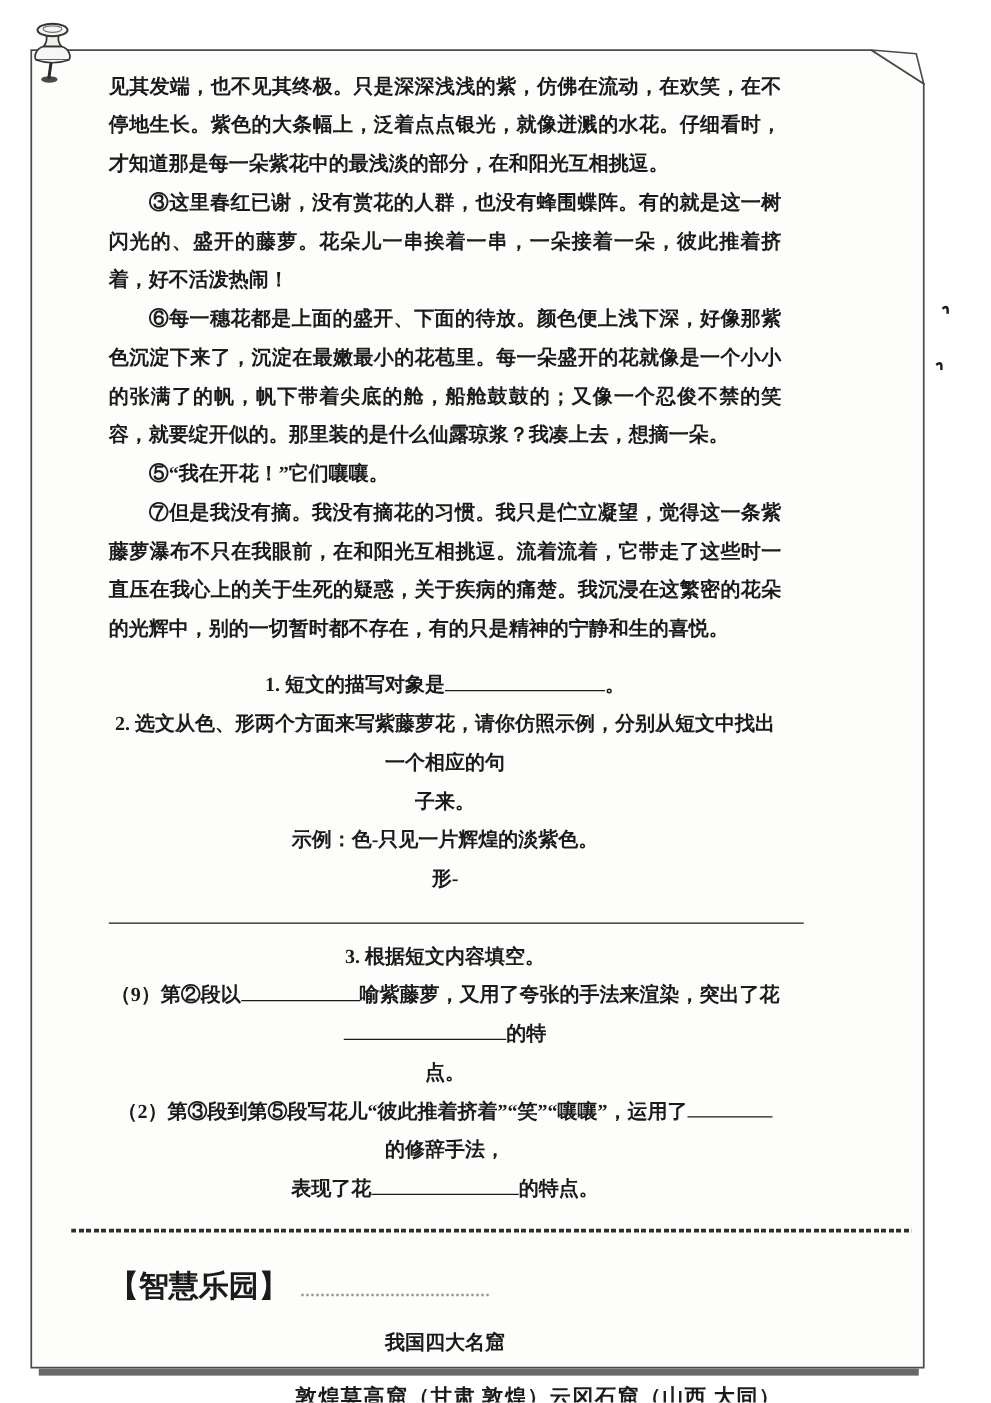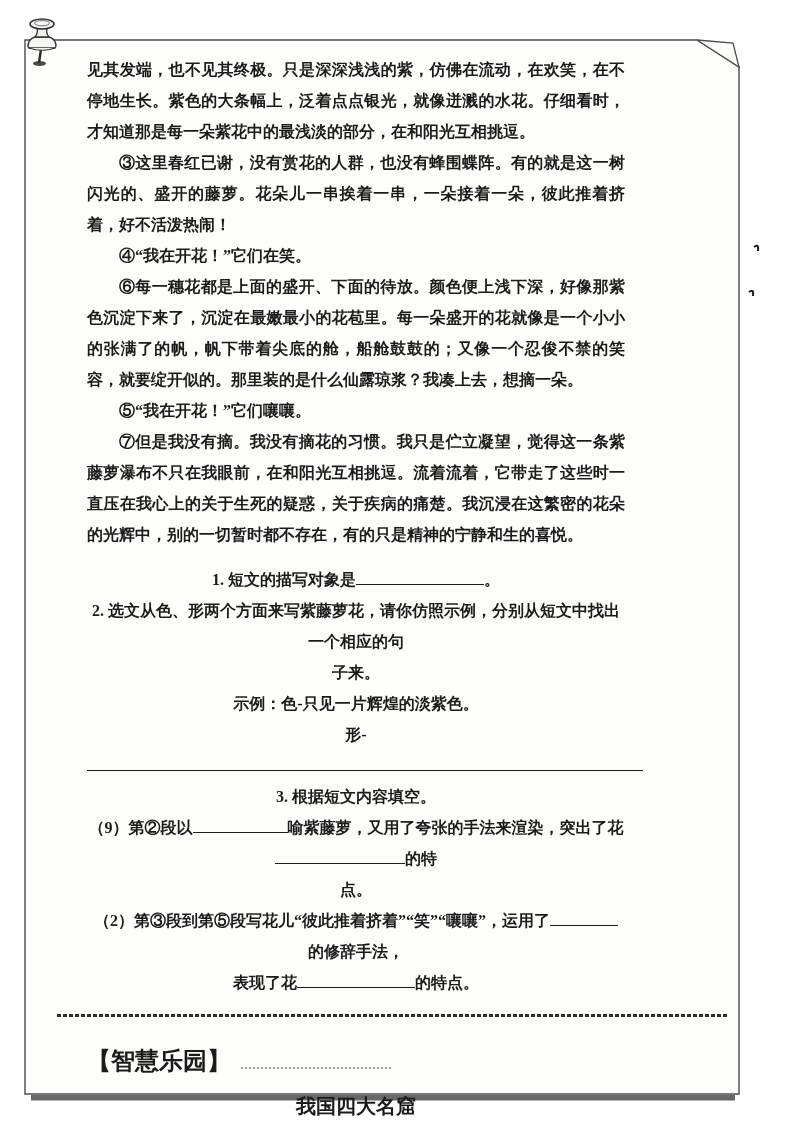--- a/index.html
+++ b/index.html
@@ -32,21 +32,21 @@
   .divider{
     margin-top:16px;height:3px;width:672px;margin-left:-30px;
     background:repeating-linear-gradient(90deg,#2e2e2e 0 4px,rgba(0,0,0,0) 4px 6px);
   }
   .wisdom{margin-top:27px;}
   .wisdom-head{font-size:24px;font-weight:700;line-height:34px;}
   .dots{
     display:inline-block;width:150px;border-bottom:2px dotted #9a9a9a;
     margin-left:10px;height:10px;
   }
-  .w-title{text-align:center;font-weight:700;font-size:20px;margin-top:13px;line-height:30px;}
+  .w-title{text-align:center;font-weight:700;font-size:16px;margin-top:13px;line-height:30px;}
   .w-line{text-align:right;font-weight:600;font-size:17px;margin-top:13px;line-height:30px;letter-spacing:1px;}
 </style>
 </head>
 <body>
 
 <svg class="outline-svg" viewBox="0 0 793 1122">
   <polygon points="25,40 697,40 739,67 739,1094 25,1094" fill="#fdfdfb" stroke="#4c4c4c" stroke-width="1.4"></polygon>
   <polygon points="697,40 733,43 739,67" fill="#fdfdfb" stroke="#4c4c4c" stroke-width="1.3"></polygon>
   <rect x="31" y="1095" width="704" height="5.5" fill="#474747" opacity="0.82"></rect>
   <path d="M754,247 q5,-4 4,4" stroke="#1b1b1b" stroke-width="2" fill="none"></path>
@@ -61,21 +61,20 @@
   <path d="M15,11 C16,15 15.5,17 13,20 L27,20 C24.5,17 24,15 25,11 Z" fill="#efefec" stroke="#333" stroke-width="1.4"></path>
   <ellipse cx="20" cy="7" rx="12" ry="5" fill="#f6f6f4" stroke="#333" stroke-width="1.6"></ellipse>
   <ellipse cx="20" cy="6.2" rx="7.5" ry="2.6" fill="none" stroke="#777" stroke-width="1"></ellipse>
 </svg>
 
 <div class="content">
 
   <div class="passage">
     <p>见其发端，也不见其终极。只是深深浅浅的紫，仿佛在流动，在欢笑，在不停地生长。紫色的大条幅上，泛着点点银光，就像迸溅的水花。仔细看时，才知道那是每一朵紫花中的最浅淡的部分，在和阳光互相挑逗。</p>
     <p class="indent">③这里春红已谢，没有赏花的人群，也没有蜂围蝶阵。有的就是这一树闪光的、盛开的藤萝。花朵儿一串挨着一串，一朵接着一朵，彼此推着挤着，好不活泼热闹！</p>
-    <p class="indent">④“我在开花！”它们在笑。</p>
     <p class="indent">⑥每一穗花都是上面的盛开、下面的待放。颜色便上浅下深，好像那紫色沉淀下来了，沉淀在最嫩最小的花苞里。每一朵盛开的花就像是一个小小的张满了的帆，帆下带着尖底的舱，船舱鼓鼓的；又像一个忍俊不禁的笑容，就要绽开似的。那里装的是什么仙露琼浆？我凑上去，想摘一朵。</p>
     <p class="indent">⑤“我在开花！”它们嚷嚷。</p>
     <p class="indent">⑦但是我没有摘。我没有摘花的习惯。我只是伫立凝望，觉得这一条紫藤萝瀑布不只在我眼前，在和阳光互相挑逗。流着流着，它带走了这些时一直压在我心上的关于生死的疑惑，关于疾病的痛楚。我沉浸在这繁密的花朵的光辉中，别的一切暂时都不存在，有的只是精神的宁静和生的喜悦。</p>
   </div>
 
   <div class="questions">
     <p><span>1. 短文的描写对象是</span><span class="blank w128"></span><span>。</span></p>
 
     <p>2. 选文从色、形两个方面来写紫藤萝花，请你仿照示例，分别从短文中找出一个相应的句</p>
     <p>子来。</p>

